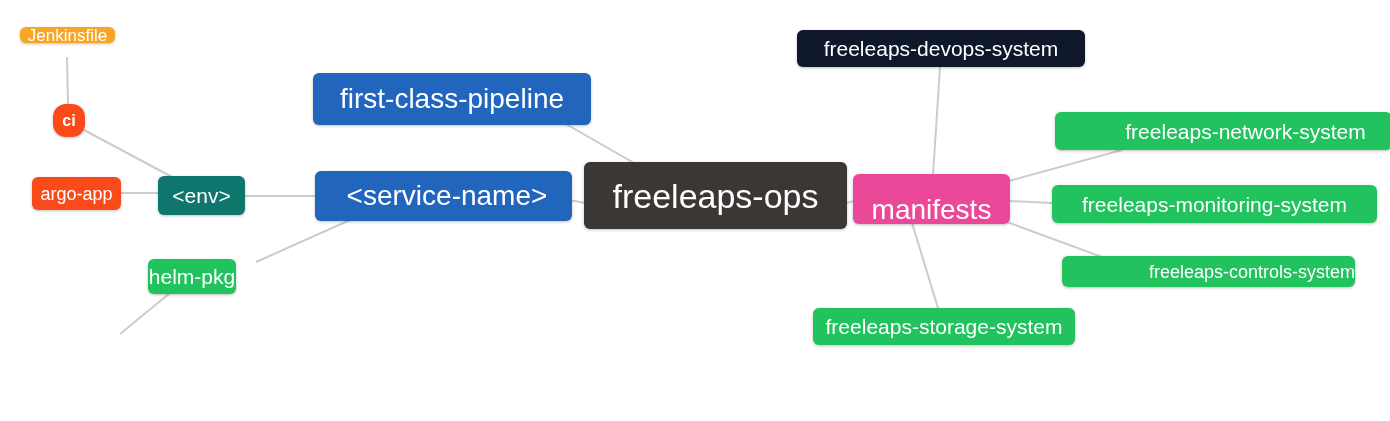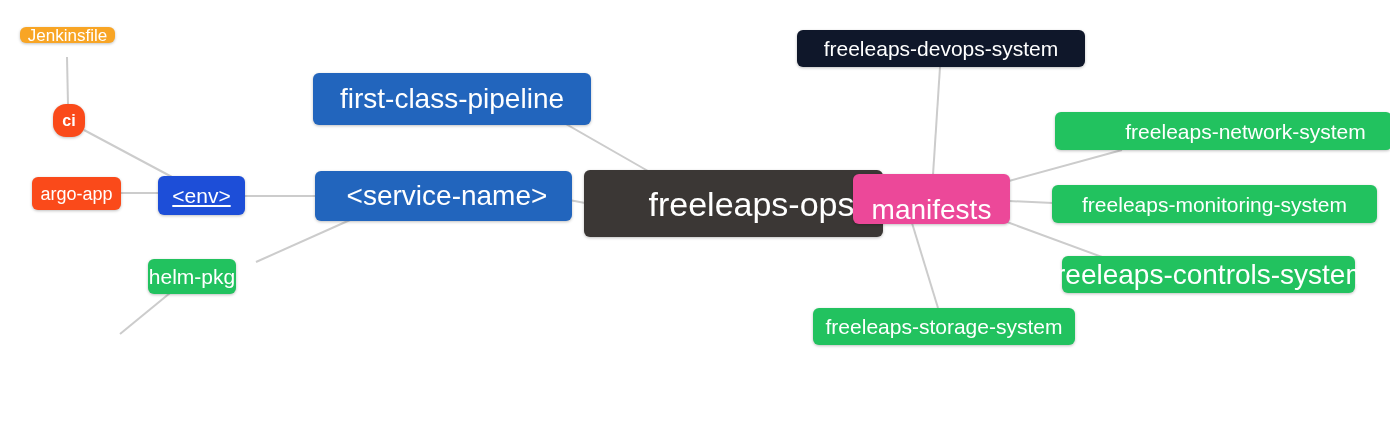--- a/index.html
+++ b/index.html
@@ -41,26 +41,26 @@
 
   
   .n-jenkinsfile          { left: 20px;   top: 27px;   width: 95px;  height: 16px;  font-size: 17px; }
   .n-ci                   { left: 53px;   top: 104px;  width: 32px;  height: 33px;  font-size: 16px; border-radius: 13px; font-weight: bold; }
   .n-argo-app             { left: 32px;   top: 177px;  width: 89px;  height: 33px;  font-size: 18px; }
   .n-env                  { left: 158px;  top: 176px;  width: 87px;  height: 39px;  font-size: 21px; }
   .n-helm-pkg             { left: 148px;  top: 259px;  width: 88px; height: 35px;  font-size: 21px; }
   .n-values-env-yaml      { left: 8px;    top: 333px;  width: 169px; height: 34px;  font-size: 18px; }
   .n-first-class-pipeline { left: 313px;  top: 37px;   width: 278px; height: 52px;  font-size: 28px; margin-top: 36px; }
   .n-service-name         { left: 315px;  top: 171px;  width: 250px; height: 50px;  font-size: 28px; }
-  .n-freeleaps-ops        { left: 584px;  top: 170px;  width: 263px; height: 67px;  font-size: 34px; padding-left: 36px; }
+  .n-freeleaps-ops        { left: 584px;  top: 162px;  width: 263px; height: 67px;  font-size: 34px; }
   .n-manifests            { left: 853px;  top: 174px;  width: 157px; height: 50px;  font-size: 28px; }
   .n-devops-system        { left: 797px;  top: 30px;   width: 288px; height: 37px;  font-size: 21px; }
   .n-network-system       { left: 1055px; top: 112px;  width: 293px; height: 38px;  font-size: 21px; }
   .n-monitoring-system    { left: 1052px; top: 185px;  width: 325px; height: 38px;  font-size: 21px; }
-  .n-controls-system      { left: 1062px; top: 256px;  width: 293px; height: 37px;  font-size: 28px; }
+  .n-controls-system      { left: 1062px; top: 256px;  width: 293px; height: 31px;  font-size: 18px; justify-content: flex-end; }
   .n-storage-system       { left: 813px;  top: 308px;  width: 262px; height: 37px;  font-size: 21px; }
 </style>
 </head>
 <body>
 
 <div class="canvas">
 
   <svg class="edges" viewBox="0 0 1390 421" xmlns="http://www.w3.org/2000/svg">
     <line class="edge" x1="67" y1="57" x2="68" y2="105"></line>
     <line class="edge" x1="84" y1="130" x2="172" y2="177"></line>
@@ -83,21 +83,21 @@
   </div>
 
   <div class="node n-ci" style="background: rgb(250, 74, 26);">
     <span class="lbl">ci</span>
   </div>
 
   <div class="node n-argo-app" style="background: rgb(250, 74, 26); text-align: right;">
     <span class="lbl">argo-app</span>
   </div>
 
-  <div class="node n-env" style="background: #1d4ed8; text-decoration: underline;">
+  <div class="node n-env" style="background: #0f766e;">
     <span class="lbl">&lt;env&gt;</span>
   </div>
 
   <div class="node n-helm-pkg" style="background: rgb(34, 194, 95);">
     <span class="lbl">helm-pkg</span>
   </div>
 
 
   <div class="node n-first-class-pipeline" style="background: rgb(34, 101, 189);">
     <span class="lbl">first-class-pipeline</span>

